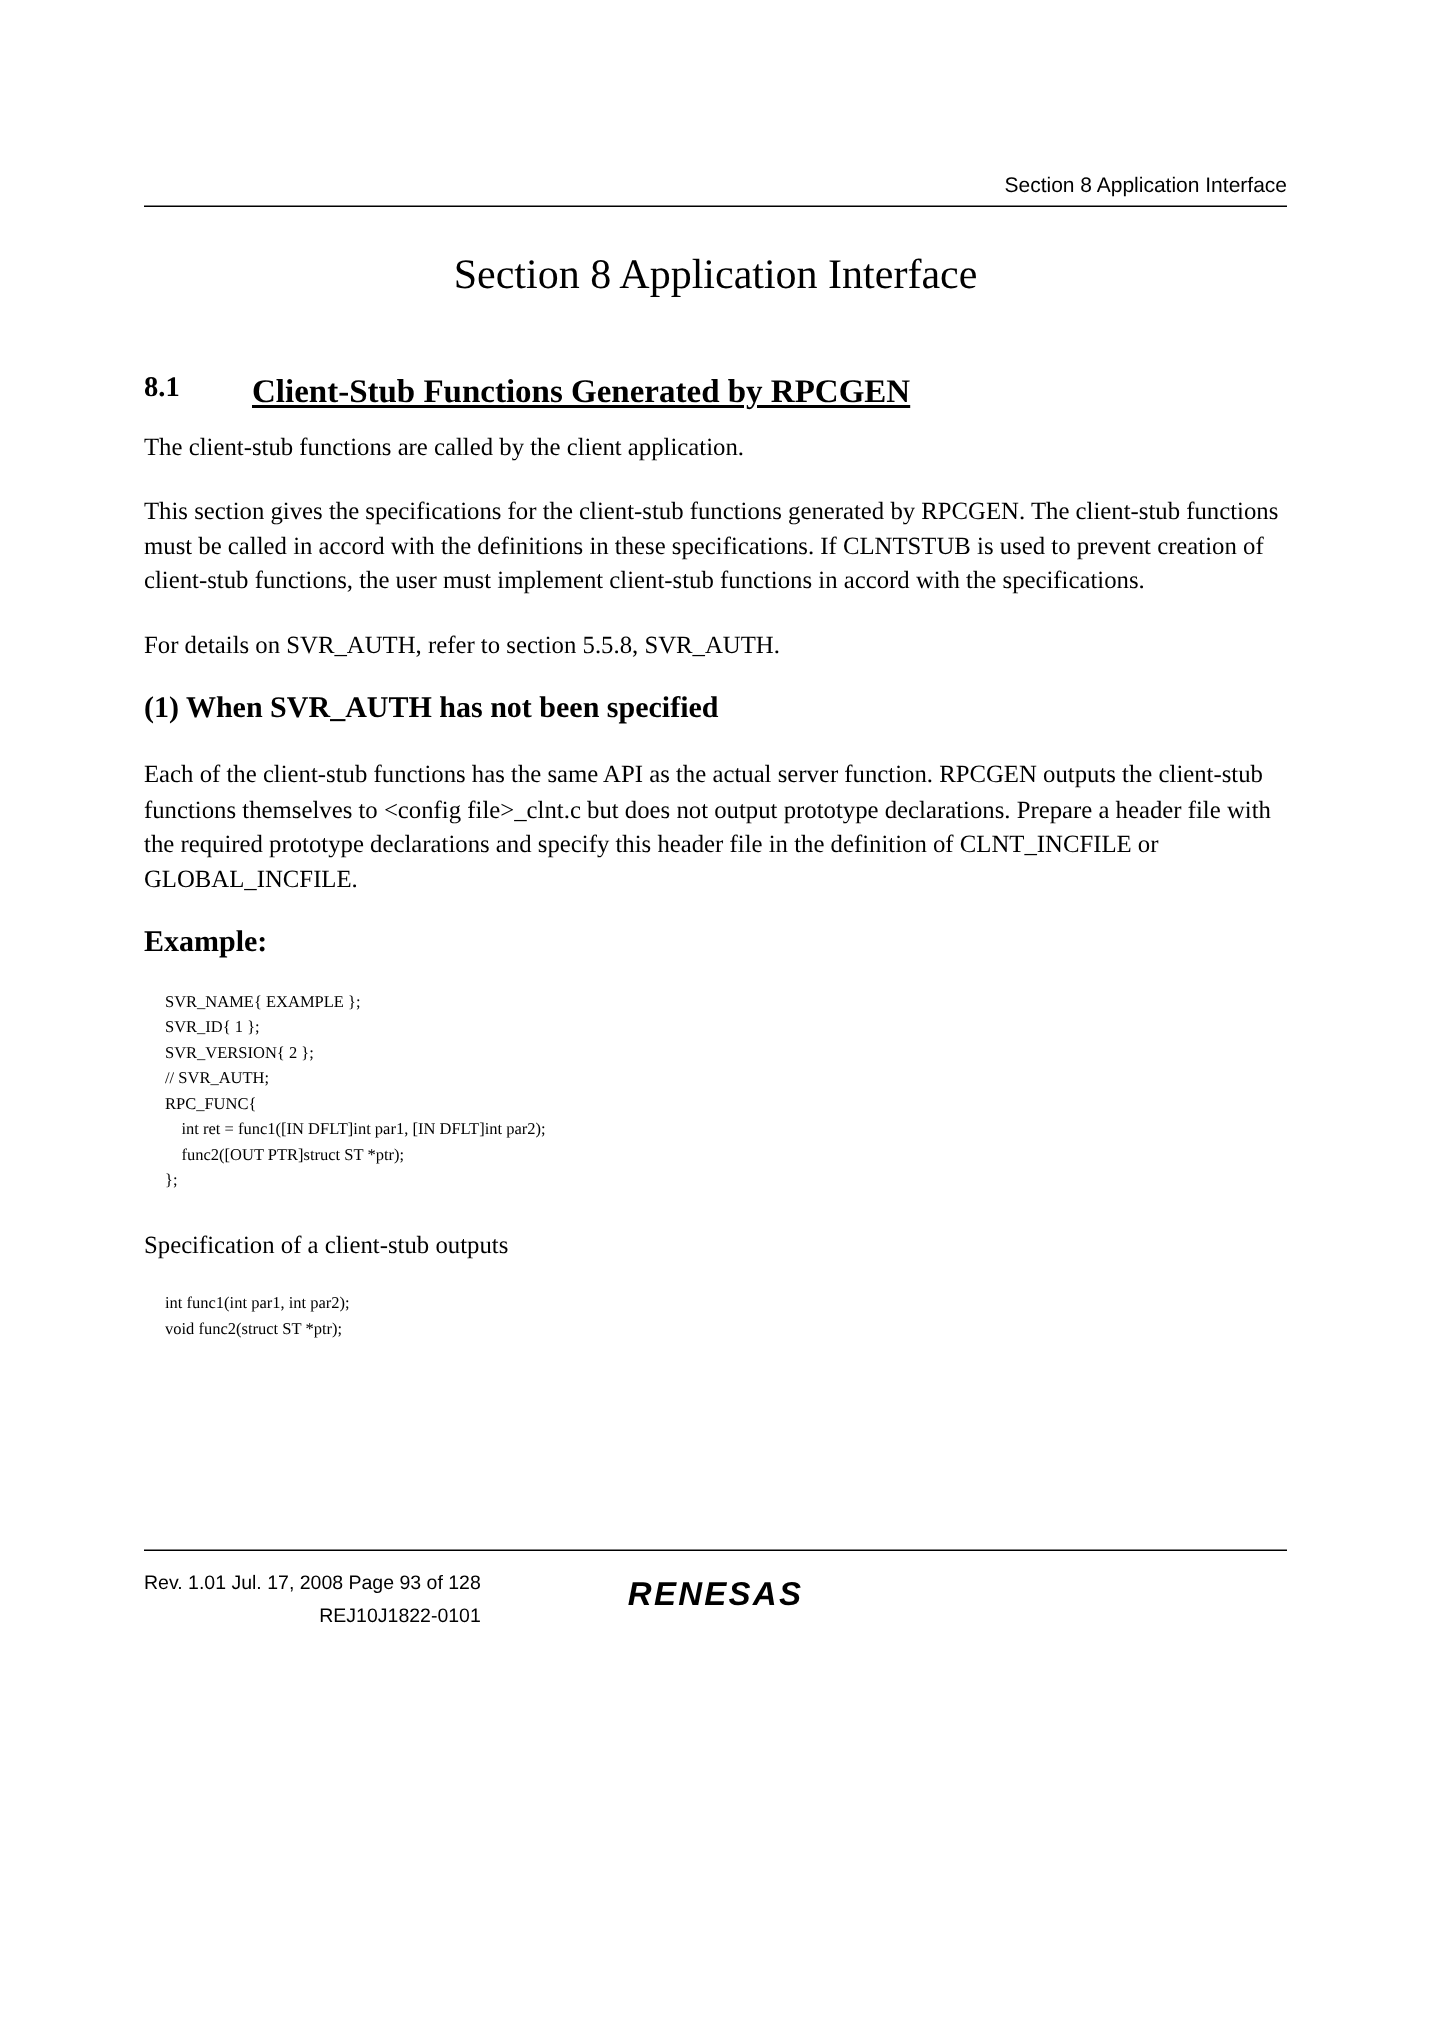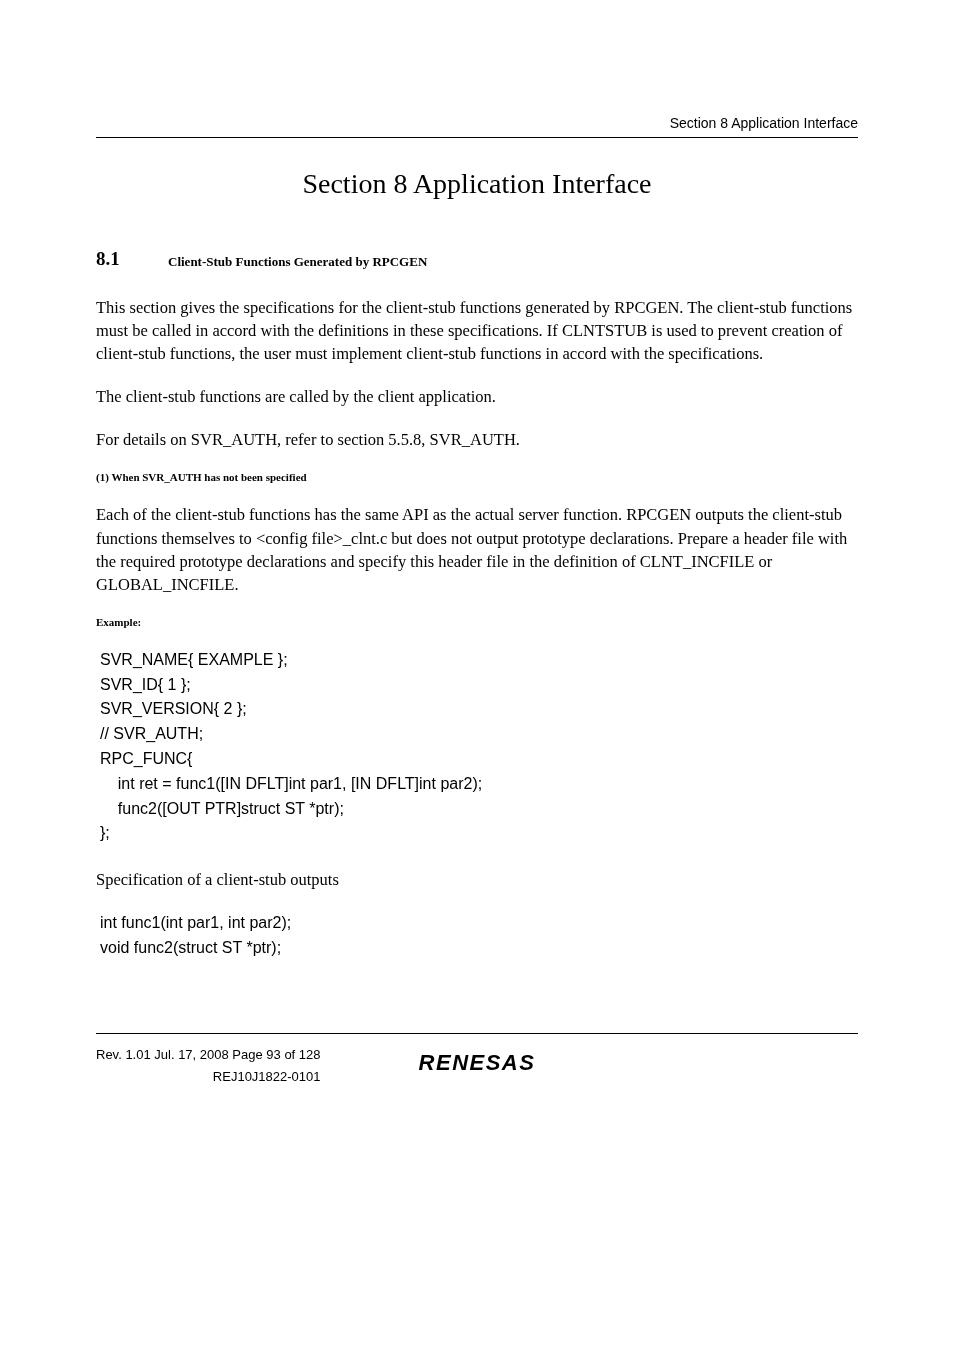--- a/index.html
+++ b/index.html
@@ -27,48 +27,48 @@
       margin-bottom: 30px;
     }
     .section-title {
       text-align: center;
       font-size: 28px;
       font-weight: normal;
       margin-bottom: 48px;
     }
     .subsection {
       display: flex;
-      margin-bottom: 26px;
-      align-items: flex-end;
+      margin-bottom: 12px;
     }
     .subsection-num {
       font-weight: bold;
       font-size: 19px;
       width: 72px;
     }
     .subsection-title {
       font-weight: bold;
-      font-size: 13px;
+      font-size: 22px;
+      text-decoration: underline;
     }
     .body-text {
       font-size: 16.5px;
       line-height: 1.4;
       margin-bottom: 20px;
     }
     .bold-line {
       font-weight: bold;
-      font-size: 11px;
+      font-size: 20px;
       margin-bottom: 20px;
     }
     .code-block {
-      font-family: Liberation Sans, sans-serif;
-      font-size: 16px;
+      font-family: Liberation Serif, serif;
+      font-size: 11px;
       line-height: 1.55;
       white-space: pre;
-      margin-left: 4px;
+      margin-left: 14px;
       margin-bottom: 22px;
     }
     .footer-area {
       position: absolute;
       left: 96px;
       right: 96px;
       bottom: 262px;
       border-top: 1.5px solid #000000;
       padding-top: 10px;
       display: flex;
@@ -101,23 +101,23 @@
 <div class="page">
   <div class="header-right">Section 8   Application Interface</div>
 
   <h1 class="section-title">Section 8   Application Interface</h1>
 
   <div class="subsection">
     <span class="subsection-num">8.1</span>
     <span class="subsection-title">Client-Stub Functions Generated by RPCGEN</span>
   </div>
 
+  <p class="body-text">The client-stub functions are called by the client application.</p>
+
   <p class="body-text">This section gives the specifications for the client-stub functions generated by RPCGEN. The client-stub functions must be called in accord with the definitions in these specifications. If CLNTSTUB is used to prevent creation of client-stub functions, the user must implement client-stub functions in accord with the specifications.</p>
-
-  <p class="body-text">The client-stub functions are called by the client application.</p>
 
   <p class="body-text">For details on SVR_AUTH, refer to section 5.5.8, SVR_AUTH.</p>
 
   <p class="bold-line">(1) When SVR_AUTH has not been specified</p>
 
   <p class="body-text">Each of the client-stub functions has the same API as the actual server function. RPCGEN outputs the client-stub functions themselves to &lt;config file&gt;_clnt.c but does not output prototype declarations. Prepare a header file with the required prototype declarations and specify this header file in the definition of CLNT_INCFILE or GLOBAL_INCFILE.</p>
 
   <p class="bold-line">Example:</p>
 
 

